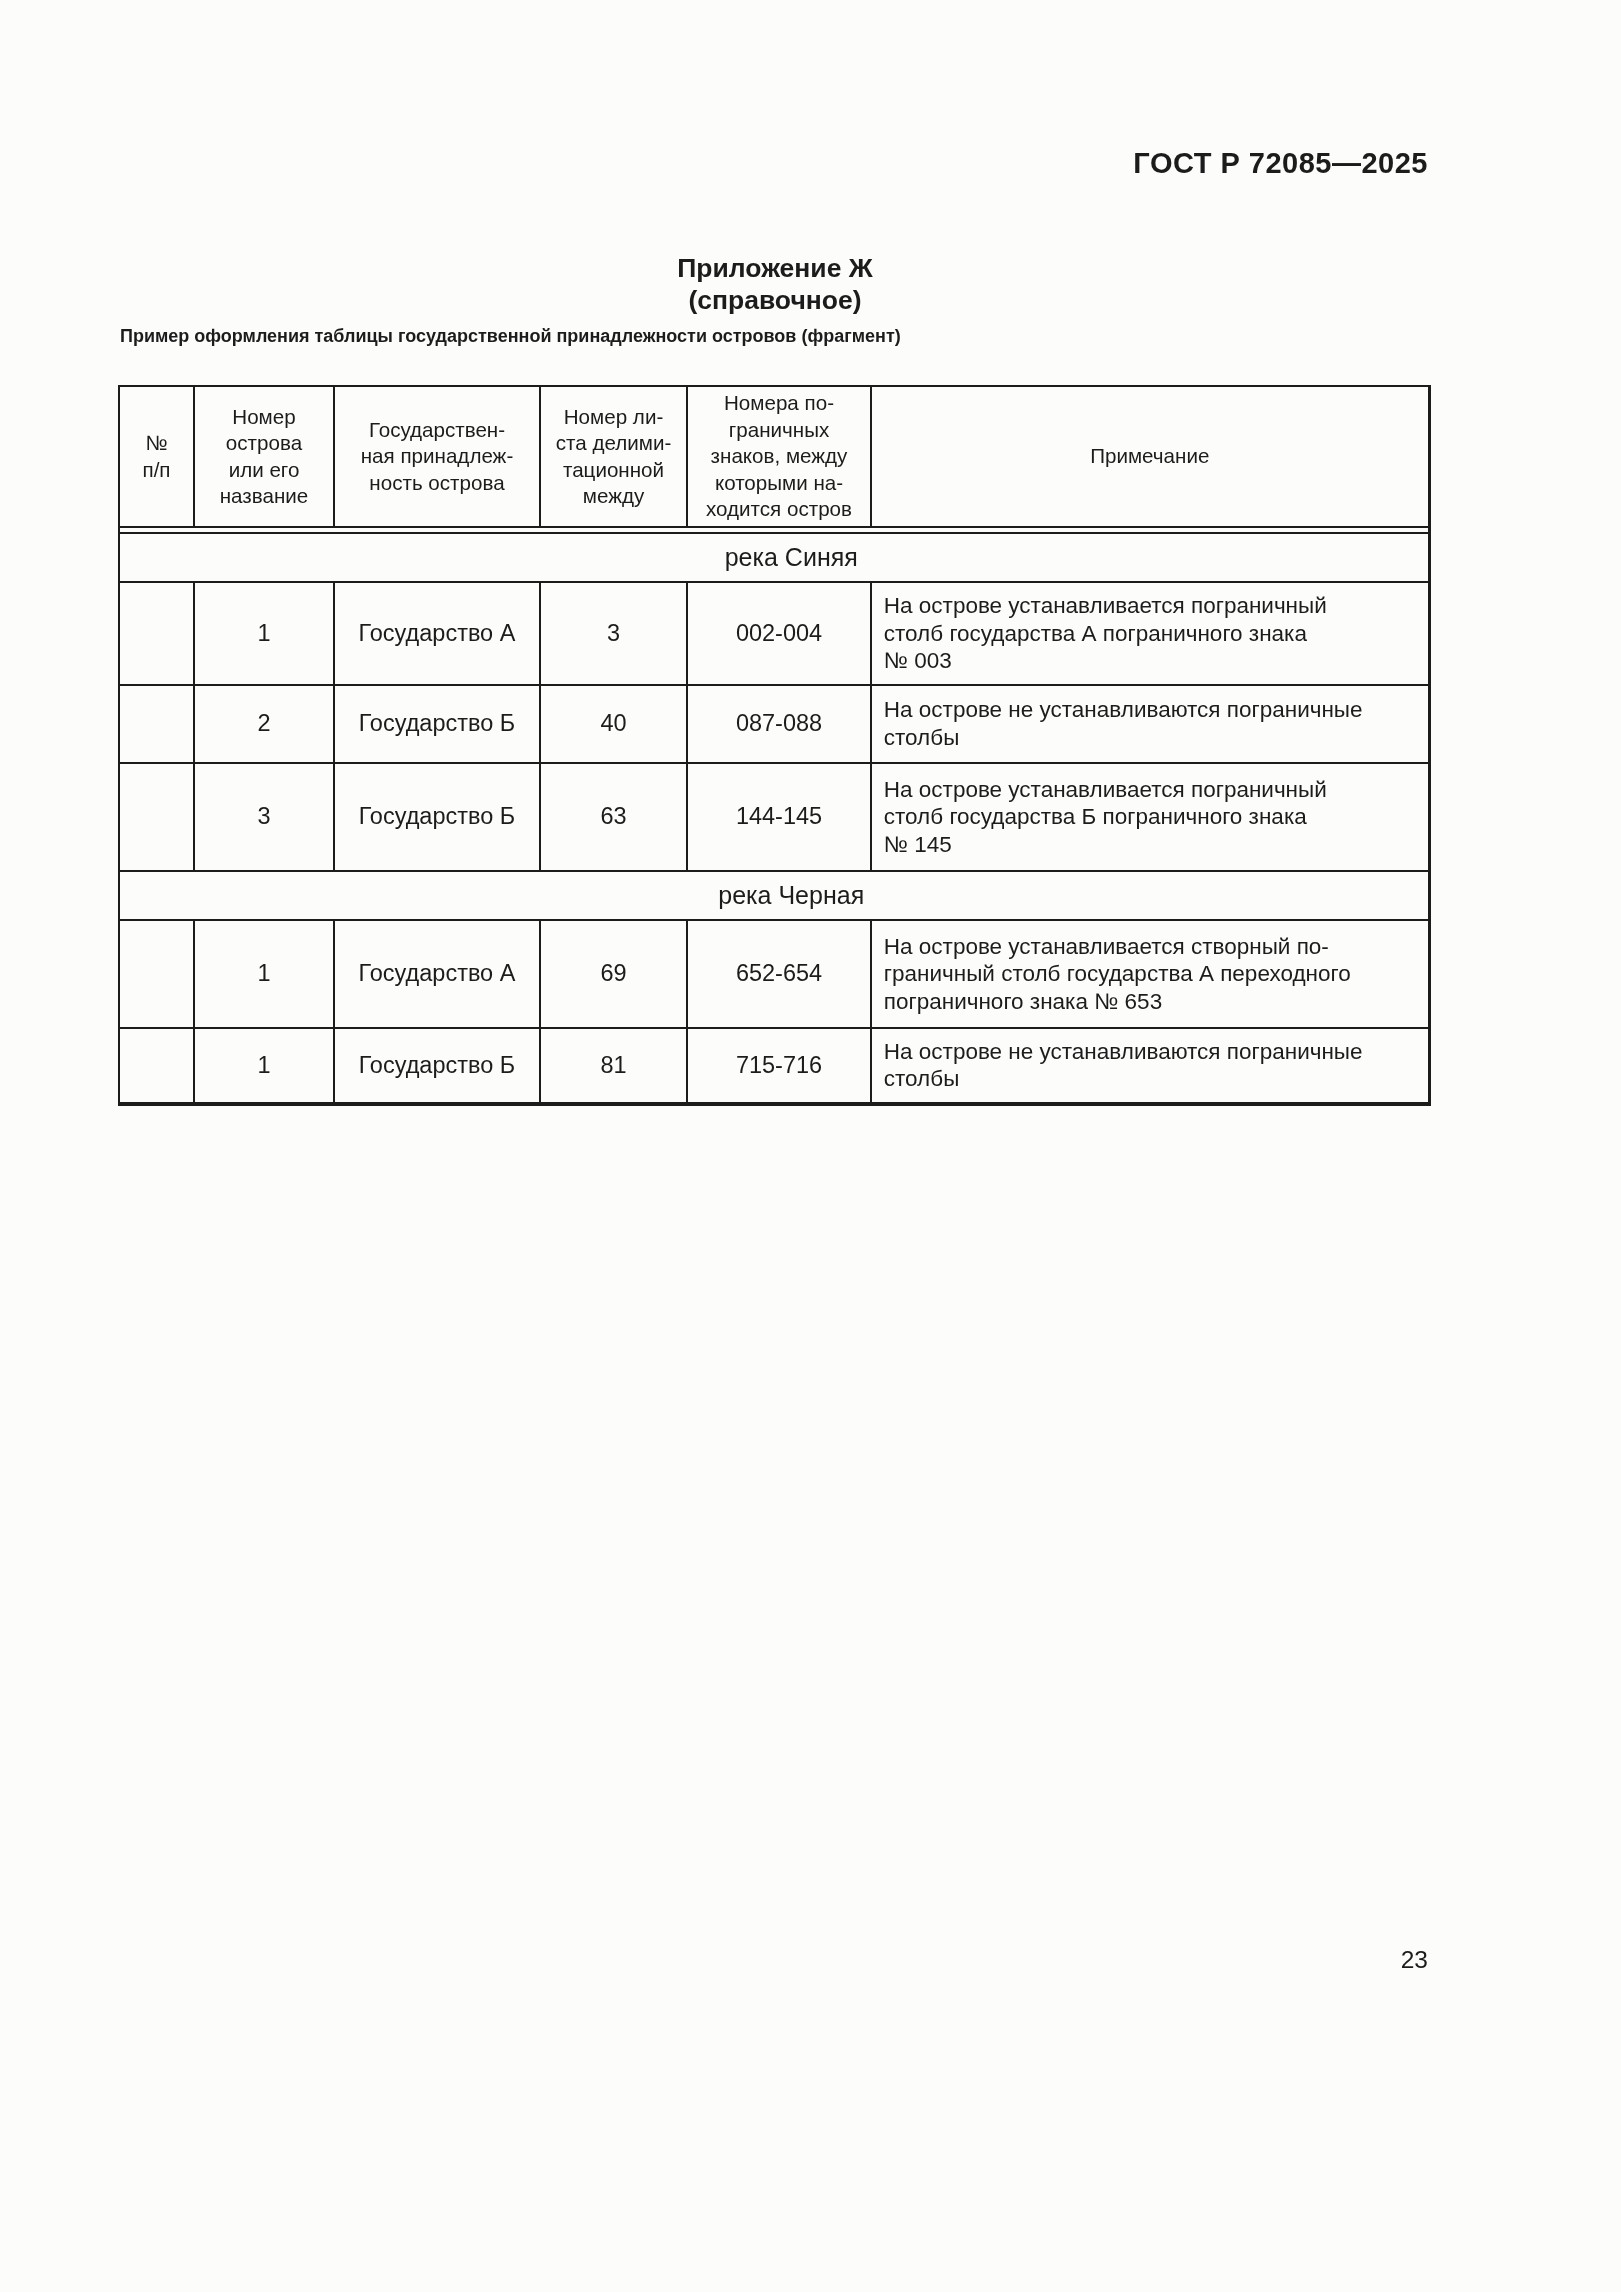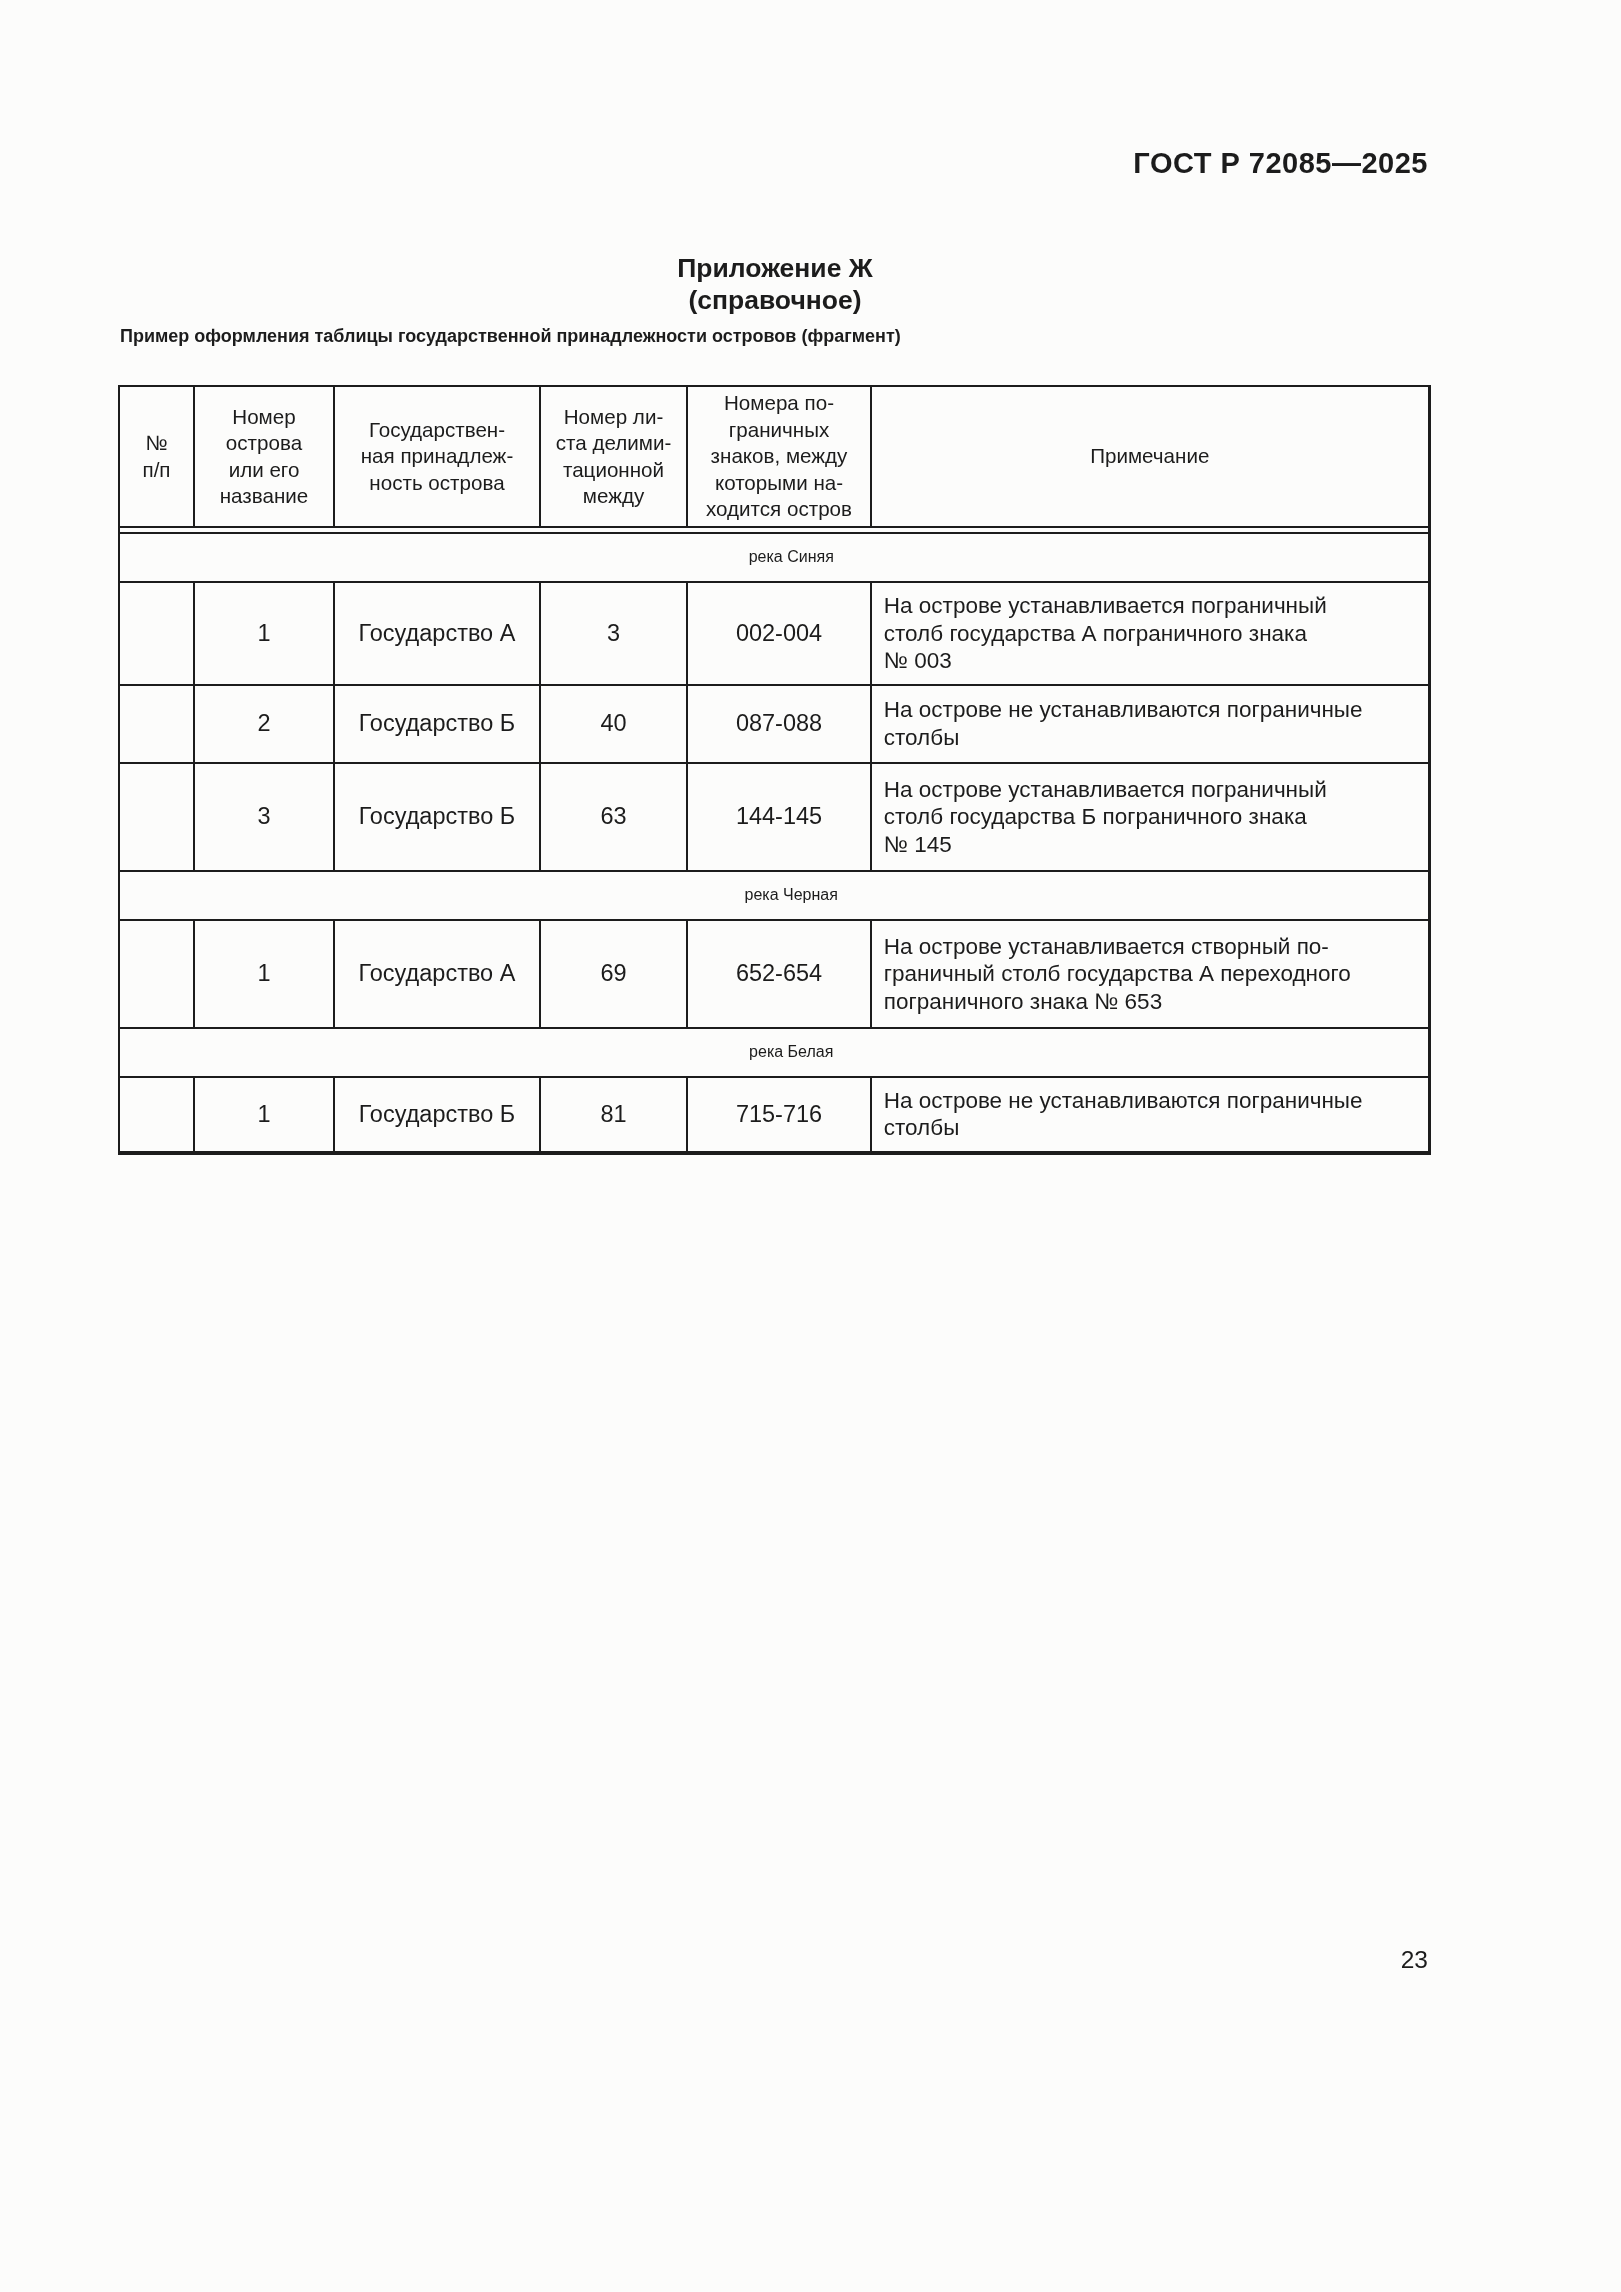--- a/index.html
+++ b/index.html
@@ -58,21 +58,21 @@
   
   tr.spacer{height:3.9px;}
   tr.spacer td{
     border-left:none;border-right:none;
     border-top:2px solid #1c1c1c;
     border-bottom:2px solid #1c1c1c;
     padding:0;height:3.9px;line-height:0;font-size:0;
   }
   
   tr.section{height:49px;}
-  tr.section td{font-size:16px;padding-left:35px;}
+  tr.section td{font-size:25px;padding-left:35px;}
   
   tr.data td{font-size:23.5px;}
   tr.data td.note{
     text-align:left;
     padding:5.9px 11.8px;
     font-size:22.5px;line-height:27.4px;
     white-space:pre-line;
   }
   tr.r1{height:103px;}
   tr.r2{height:78px;}
@@ -179,23 +179,20 @@
         <td></td>
         <td>1</td>
         <td>Государство А</td>
         <td>69</td>
         <td>652-654</td>
         <td class="note">На острове устанавливается створный по-
 граничный столб государства А переходного
 пограничного знака № 653</td>
       </tr>
 
-      <tr class="section">
-        <td colspan="6">река Белая</td>
-      </tr>
 
       <tr class="data r5">
         <td></td>
         <td>1</td>
         <td>Государство Б</td>
         <td>81</td>
         <td>715-716</td>
         <td class="note">На острове не устанавливаются пограничные
 столбы</td>
       </tr>

